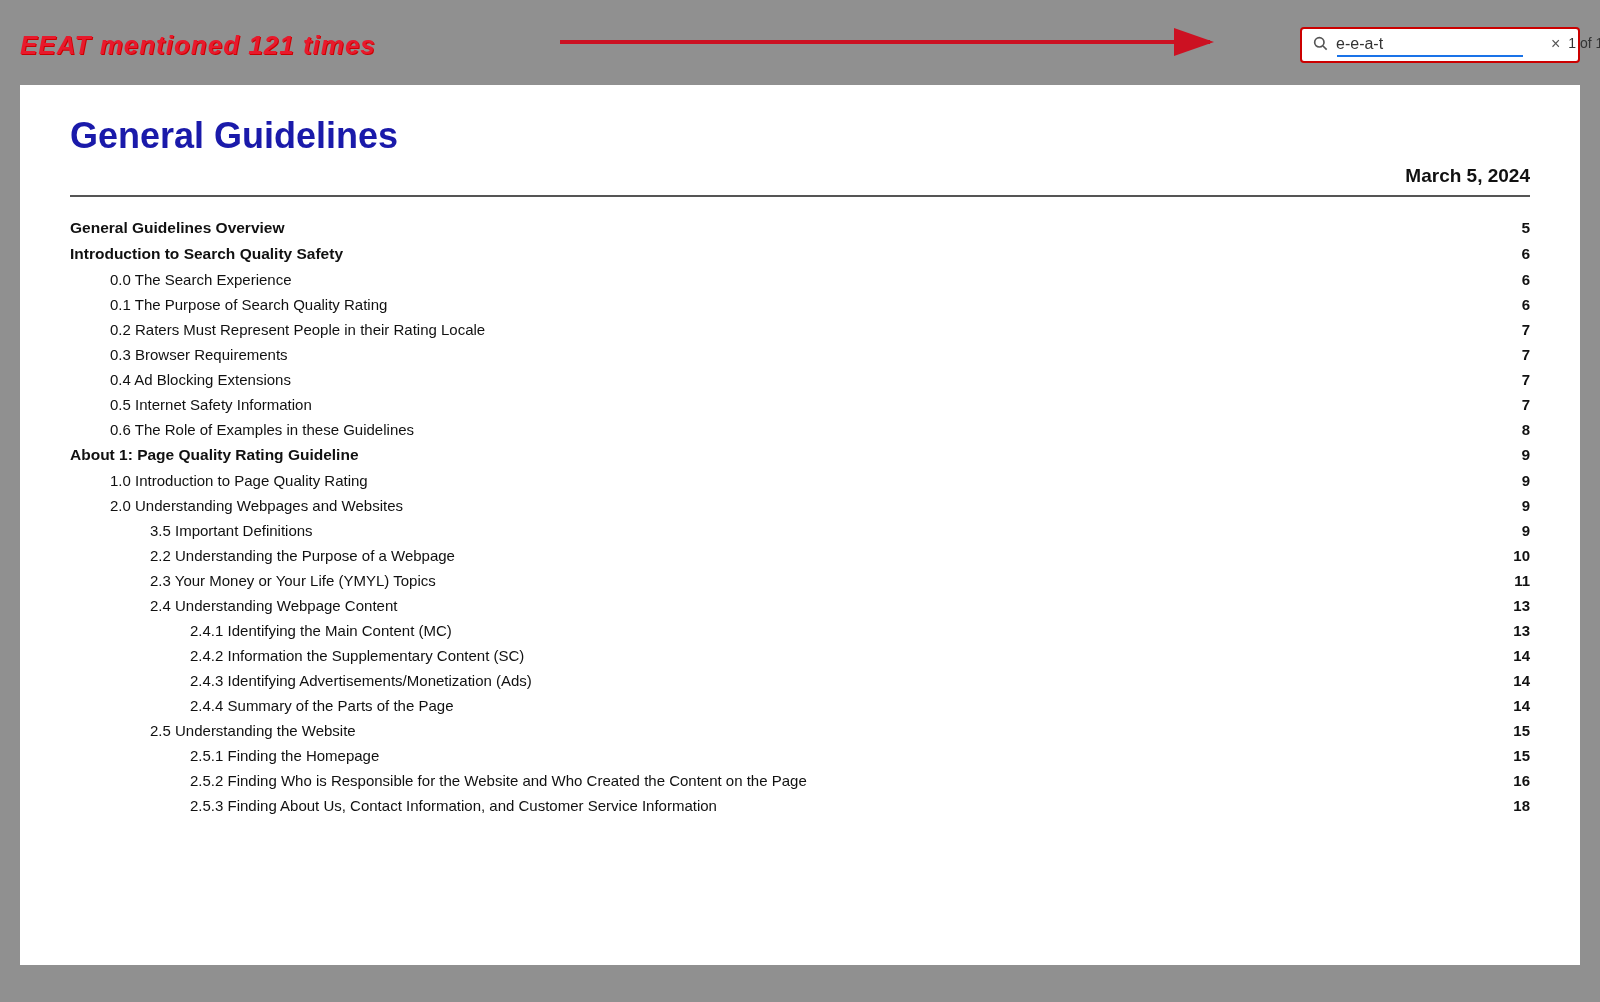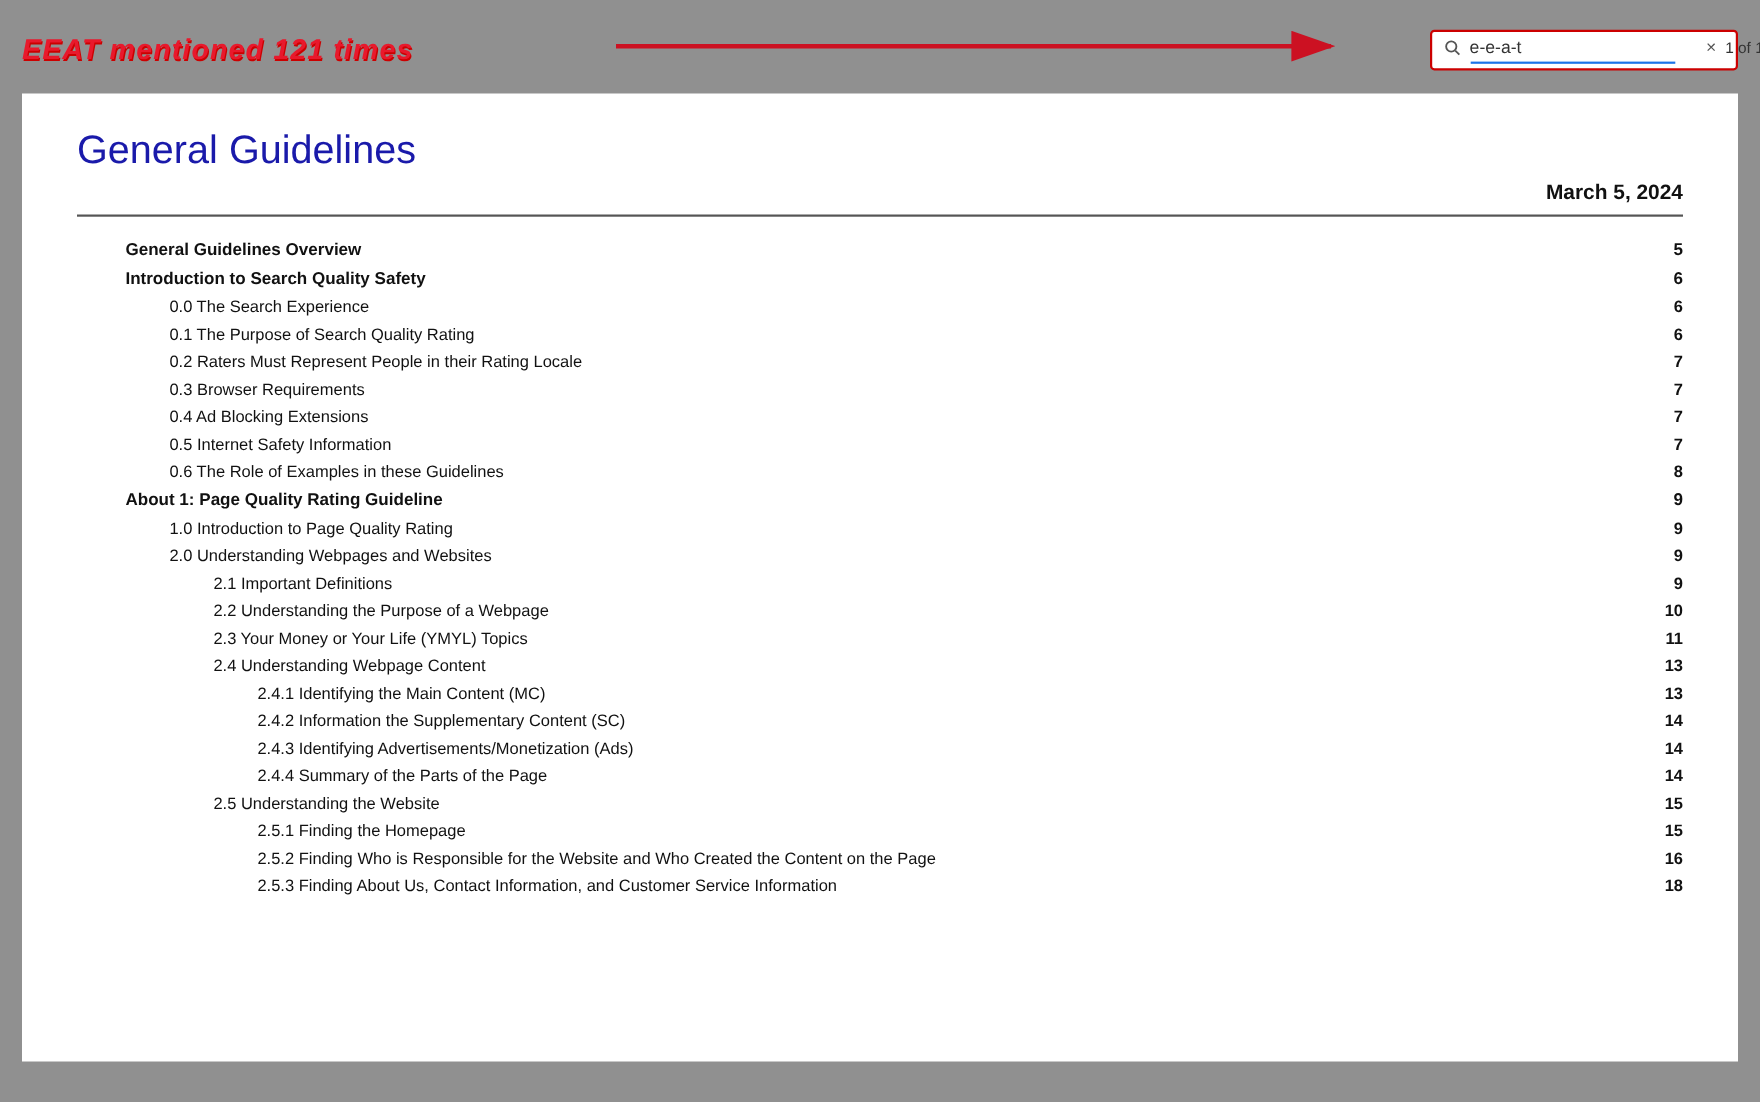--- a/index.html
+++ b/index.html
@@ -87,21 +87,21 @@
     .document {
       background: white;
       margin: 0 20px 20px 20px;
       padding: 30px 50px 40px 50px;
       min-height: 880px;
       position: relative;
     }
 
     .doc-title {
       font-size: 36px;
-      font-weight: 400;
+      font-weight: 700;
       color: #1a1aaa;
       margin-bottom: 8px;
     }
 
     .doc-date {
       text-align: right;
       font-size: 19px;
       font-weight: 700;
       color: #111;
       margin-bottom: 8px;
@@ -118,21 +118,20 @@
       width: 100%;
     }
 
     .toc-row {
       display: flex;
       justify-content: space-between;
       align-items: baseline;
       padding: 4px 0;
       font-size: 15px;
       color: #111;
-      margin-left: 44px;
     }
 
     .toc-row.bold-row {
       font-weight: 700;
       font-size: 15.5px;
     }
 
     .toc-row .toc-text {
       flex: 1;
     }
@@ -241,21 +240,21 @@
       </div>
       <div class="toc-row indent-1">
         <span class="toc-text">1.0 Introduction to Page Quality Rating</span>
         <span class="toc-page">9</span>
       </div>
       <div class="toc-row indent-1">
         <span class="toc-text">2.0 Understanding Webpages and Websites</span>
         <span class="toc-page">9</span>
       </div>
       <div class="toc-row indent-2">
-        <span class="toc-text">2.1 Important Definitions</span>
+        <span class="toc-text">3.5 Important Definitions</span>
         <span class="toc-page">9</span>
       </div>
       <div class="toc-row indent-2">
         <span class="toc-text">2.2 Understanding the Purpose of a Webpage</span>
         <span class="toc-page">10</span>
       </div>
       <div class="toc-row indent-2">
         <span class="toc-text">2.3 Your Money or Your Life (YMYL) Topics</span>
         <span class="toc-page">11</span>
       </div>

